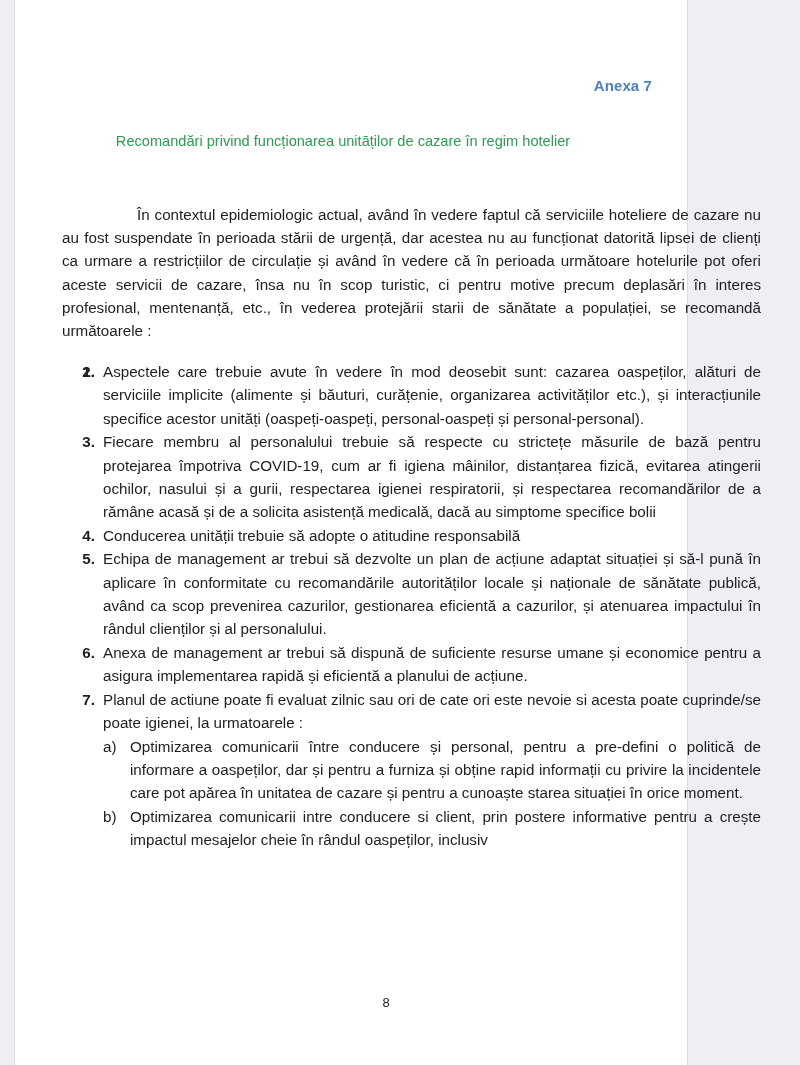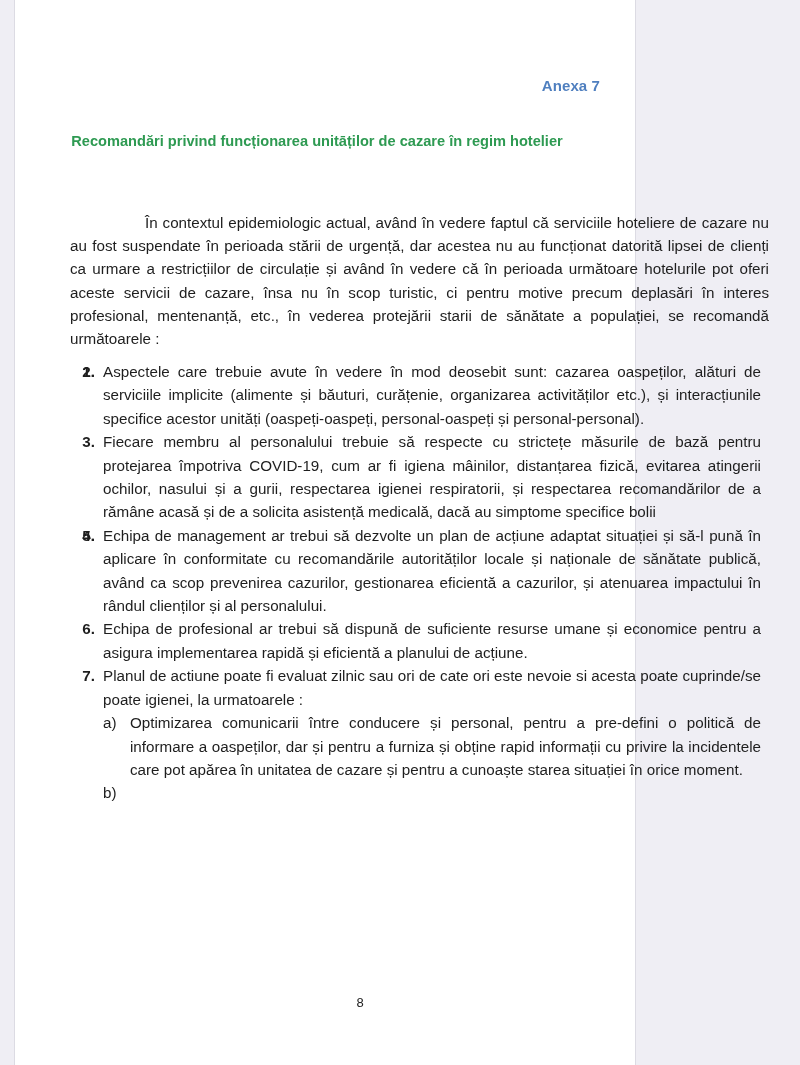--- a/index.html
+++ b/index.html
@@ -11,55 +11,55 @@
       height: 1065px;
       background: #efeef4;
       position: relative;
       overflow: hidden;
       font-family: "Liberation Sans", sans-serif;
     }
     .page {
       position: absolute;
       left: 15px;
       top: 0;
-      width: 620px;
+      width: 672px;
       height: 1065px;
       background: #ffffff;
       box-shadow: -1px 0 0 #dcdbe3, 1px 0 0 #dcdbe3;
     }
     .annex {
       position: absolute;
       right: 35px;
       top: 77px;
       font-size: 15px;
       font-weight: bold;
       color: #4f7fbf;
       letter-spacing: 0.1px;
     }
     .title {
       position: absolute;
       left: 0;
       right: 16px;
       top: 133px;
       text-align: center;
       font-size: 14.6px;
-      font-weight: bold;
+      font-weight: normal;
       color: #2e9a52;
     }
     .intro {
       position: absolute;
       left: 47px;
       width: 699px;
       top: 203px;
       font-size: 15.2px;
       line-height: 23.2px;
       color: #1e1e1e;
       text-align: justify;
       text-indent: 75px;
-      margin: 8px;
+      margin: 0;
     }
     .list {
       position: absolute;
       left: 56px;
       width: 690px;
       top: 360px;
       margin: 0;
       padding: 0;
       list-style: none;
       font-size: 15.2px;
@@ -125,38 +125,40 @@
     <li class="list-item">
       <span class="item-number">2.</span>
       <span>Aspectele care trebuie avute în vedere în mod deosebit sunt: cazarea oaspeților, alături de serviciile implicite (alimente și băuturi, curățenie, organizarea activităților etc.), și interacțiunile specifice acestor unități (oaspeți-oaspeți, personal-oaspeți și personal-personal).</span>
     </li>
     <li class="list-item">
       <span class="item-number">3.</span>
       <span>Fiecare membru al personalului trebuie să respecte cu strictețe măsurile de bază pentru protejarea împotriva COVID-19, cum ar fi igiena mâinilor, distanțarea fizică, evitarea atingerii ochilor, nasului și a gurii, respectarea igienei respiratorii, și respectarea recomandărilor de a rămâne acasă și de a solicita asistență medicală, dacă au simptome specifice bolii</span>
     </li>
     <li class="list-item">
       <span class="item-number">4.</span>
+      <span>Conducerea unității trebuie să adopte o atitudine responsabilă</span>
     </li>
     <li class="list-item">
       <span class="item-number">5.</span>
       <span>Echipa de management ar trebui să dezvolte un plan de acțiune adaptat situației și să-l pună în aplicare în conformitate cu recomandările autorităților locale și naționale de sănătate publică, având ca scop prevenirea cazurilor, gestionarea eficientă a cazurilor, și atenuarea impactului în rândul clienților și al personalului.</span>
     </li>
     <li class="list-item">
       <span class="item-number">6.</span>
-      <span>Echipa de profesional ar trebui să dispună de suficiente resurse umane și economice pentru a asigura implementarea rapidă și eficientă a planului de acțiune.</span>
+      <span>Anexa de management ar trebui să dispună de suficiente resurse umane și economice pentru a asigura implementarea rapidă și eficientă a planului de acțiune.</span>
     </li>
     <li class="list-item">
       <span class="item-number">7.</span>
       <span>Planul de actiune poate fi evaluat zilnic sau ori de cate ori este nevoie si acesta poate cuprinde/se poate igienei, la urmatoarele :</span>
       <ul class="sublist">
         <li class="sub-item">
           <span class="sub-letter">a)</span>
           <span>Optimizarea comunicarii între conducere și personal,  pentru a pre-defini o politică de informare a oaspeților, dar și pentru a furniza și obține rapid informații cu privire la incidentele care pot apărea în unitatea de cazare și pentru a cunoaște starea situației în orice moment.</span>
         </li>
         <li class="sub-item">
           <span class="sub-letter">b)</span>
+          <span>Optimizarea comunicarii intre conducere si client, prin postere informative pentru a crește impactul mesajelor cheie în rândul oaspeților, inclusiv</span>
         </li>
       </ul>
     </li>
   </ol>
 
   <div class="page-number">8</div>
 </div>
 
 </body></html>

